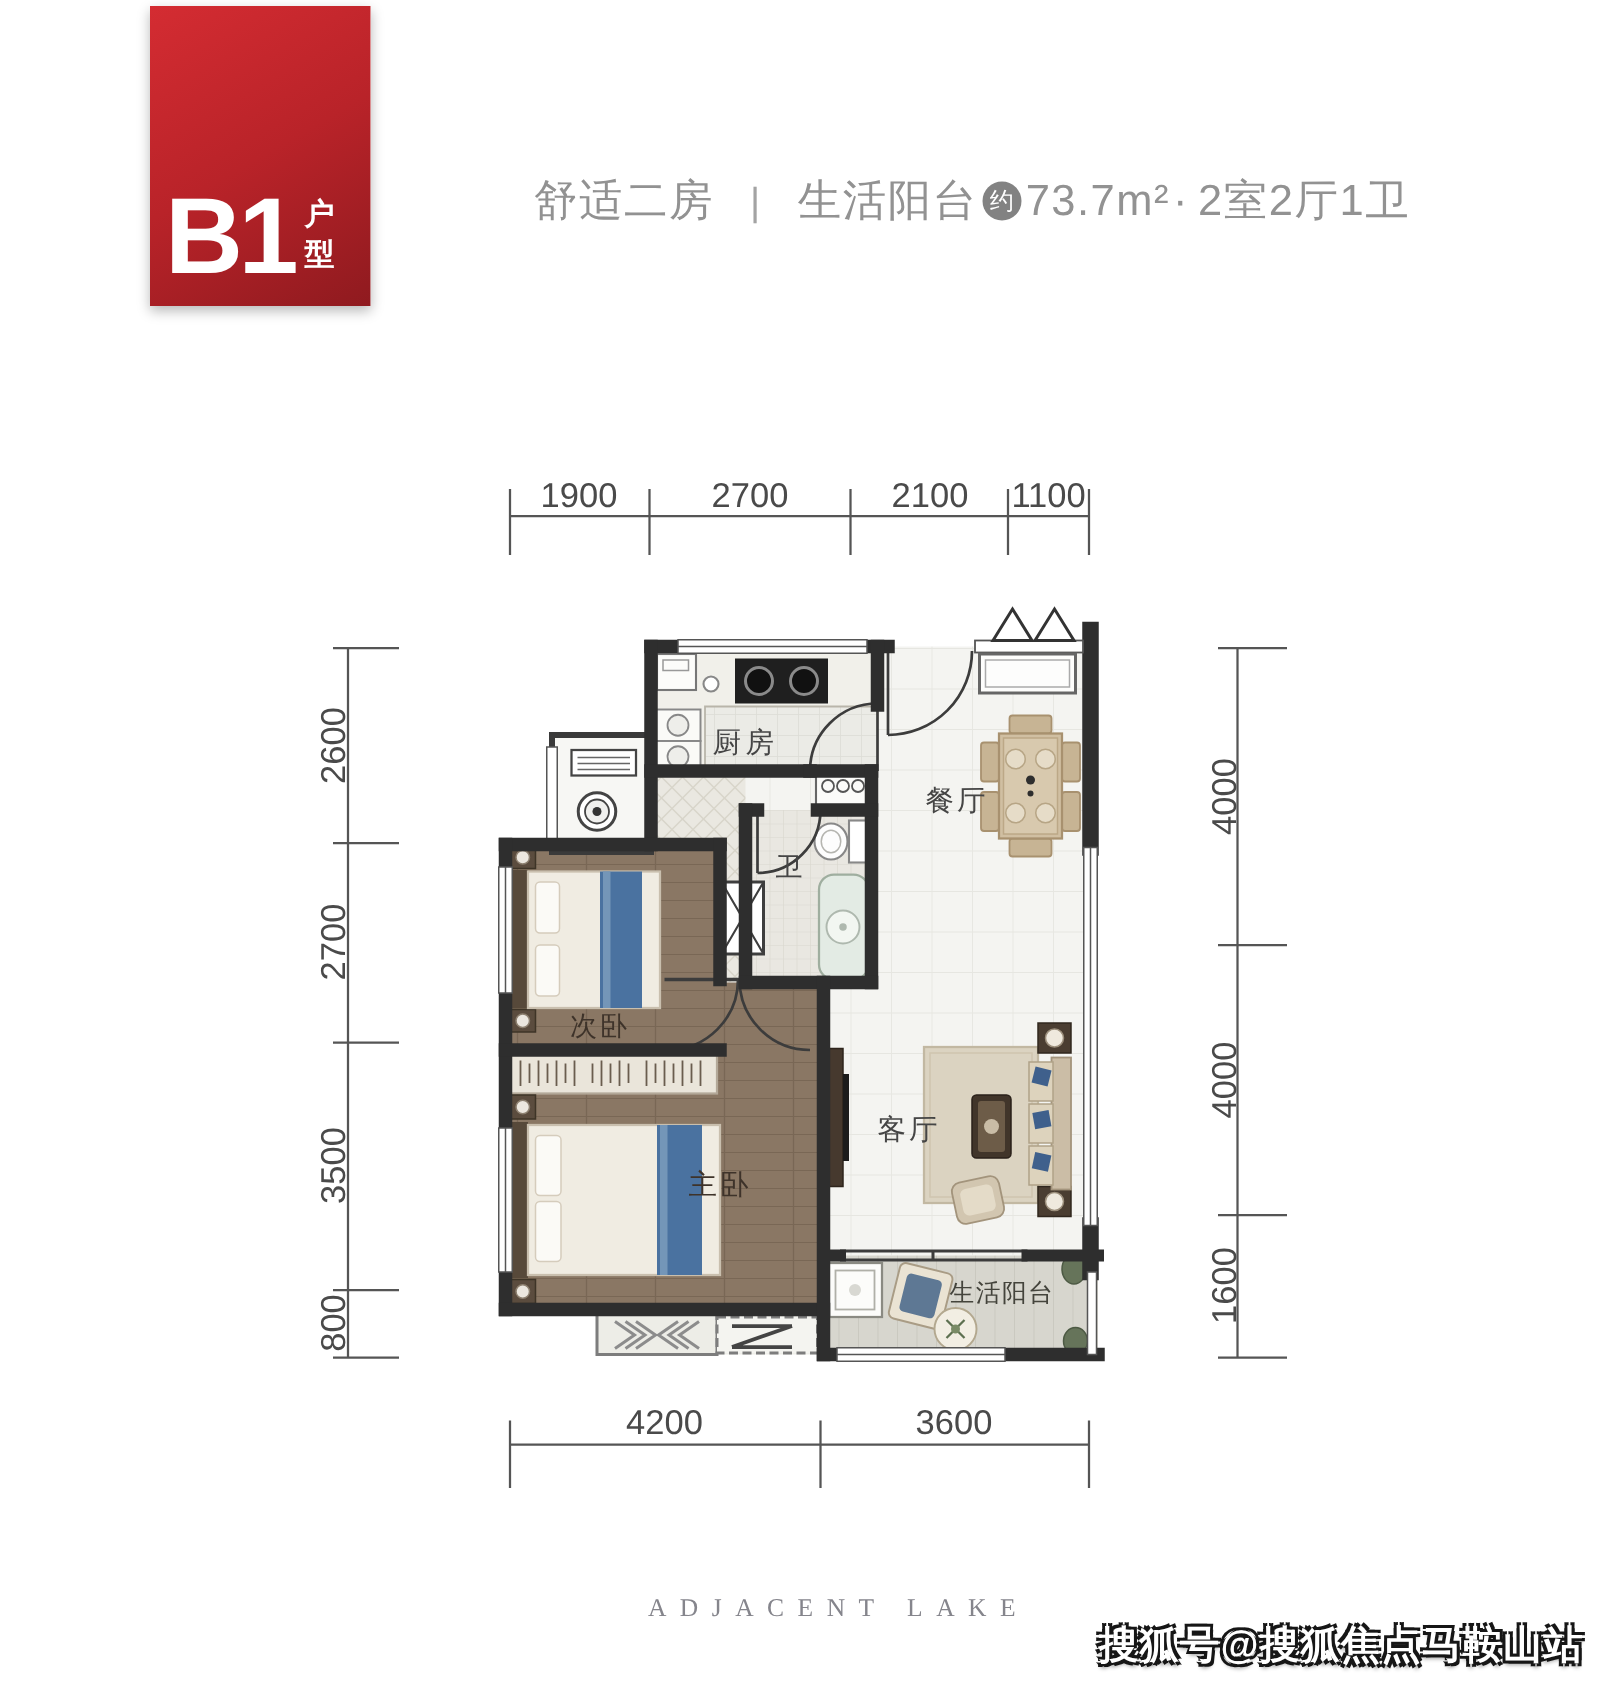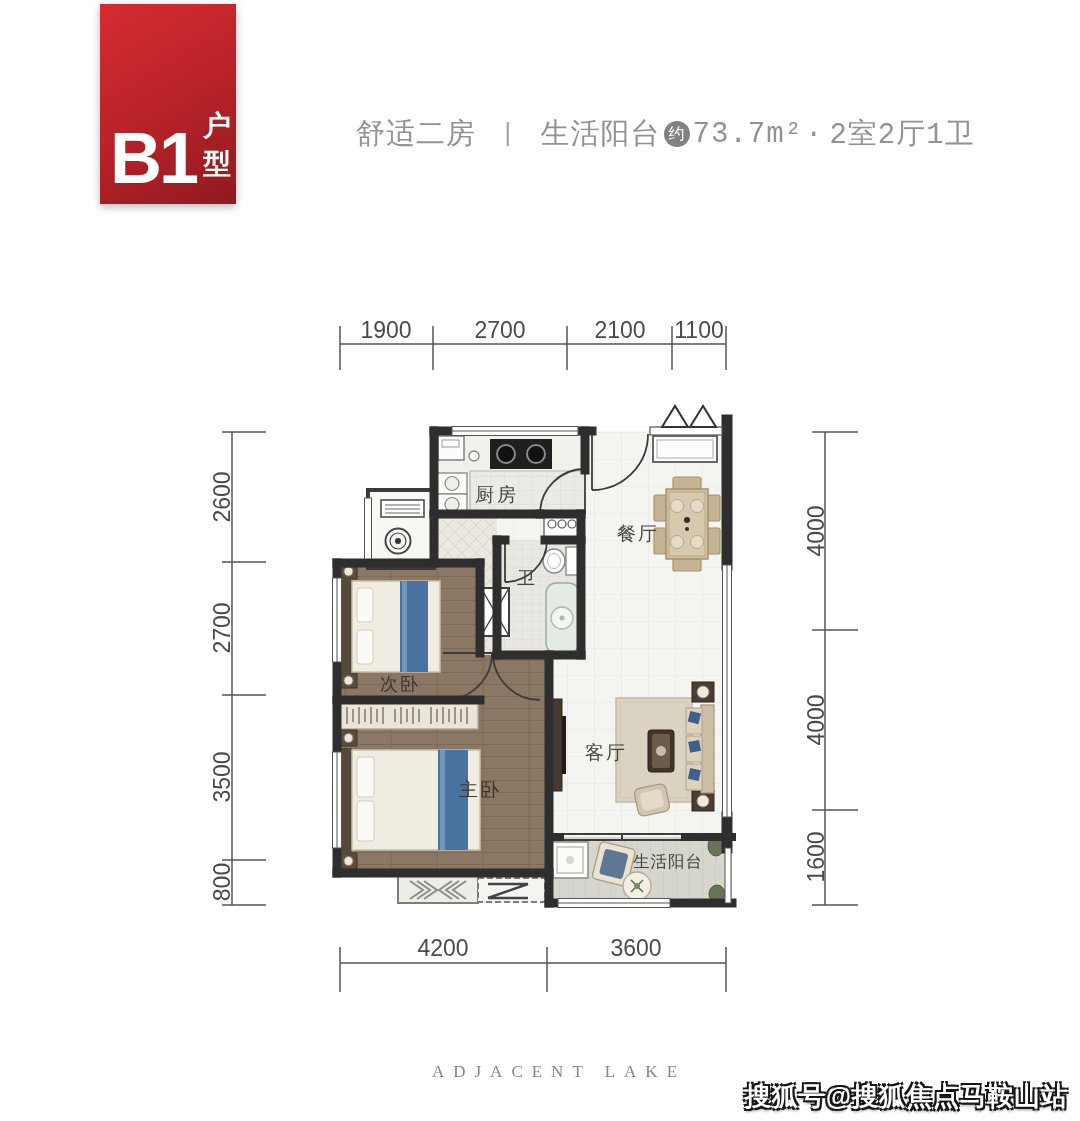--- a/index.html
+++ b/index.html
@@ -1,38 +1,38 @@
 <!DOCTYPE html>
 <html><head>
 <meta charset="utf-8">
 <style>
   html,body{margin:0;padding:0;background:#fff;}
   .page{position:relative;width:1080px;height:1121px;background:#ffffff;overflow:hidden;
         font-family:"Liberation Sans",sans-serif;}
   
-  .badge{position:absolute;left:100px;top:4px;width:136px;height:200px;
+  .badge{position:absolute;left:100px;top:4px;width:147px;height:200px;
          background:linear-gradient(150deg,#d42c32 0%,#b92329 50%,#8f1a1f 100%);
          box-shadow:0 3px 8px rgba(0,0,0,.28);
          display:flex;align-items:flex-end;padding:0 0 16px 10px;box-sizing:border-box;color:#fff;}
   .badge-code{font-size:72px;font-weight:bold;line-height:.82;letter-spacing:-3px;}
-  .badge-suffix{font-size:28px;font-weight:bold;margin:0 0 5px 7px;letter-spacing:2px;}
+  .badge-suffix{font-size:20px;font-weight:bold;margin:0 0 5px 7px;letter-spacing:2px;}
   
   .title{position:absolute;left:356px;top:116px;height:36px;display:flex;align-items:center;
-         font-size:29px;color:#929292;white-space:nowrap;letter-spacing:1px;font-family:Liberation Mono, monospace;}
+         font-size:29px;color:#929292;white-space:nowrap;letter-spacing:1px;}
   .t-sep{margin:0 24px;color:#a3a3a3;font-size:26px;}
   .approx{display:inline-flex;width:26px;height:26px;border-radius:50%;background:#828282;color:#fff;
           font-size:16px;align-items:center;justify-content:center;margin:0 3px;letter-spacing:0;flex:0 0 auto;}
   .mdot{margin:0 6px 0 2px;}
   .t-layout{}
   
   .plan-svg{position:absolute;left:180px;top:280px;}
   
   .brand{position:absolute;left:0;right:0;top:1062px;text-align:center;
          font-family:"Liberation Serif",serif;font-size:17px;letter-spacing:9px;color:#85858c;padding-left:38px;}
-  .watermark{position:absolute;right:12px;top:1079px;font-size:26px;font-weight:bold;color:#ffffff;
+  .watermark{position:absolute;right:24px;top:1079px;font-size:26px;font-weight:bold;color:#ffffff;
              letter-spacing:1px;
              text-shadow:-2px -2px 0 #161616,2px -2px 0 #161616,-2px 2px 0 #161616,2px 2px 0 #161616,0 3px 3px rgba(0,0,0,.45);}
 </style>
 </head>
 <body>
 
 <div class="page">
 
   <div class="badge">
     <span class="badge-code">B1</span>

